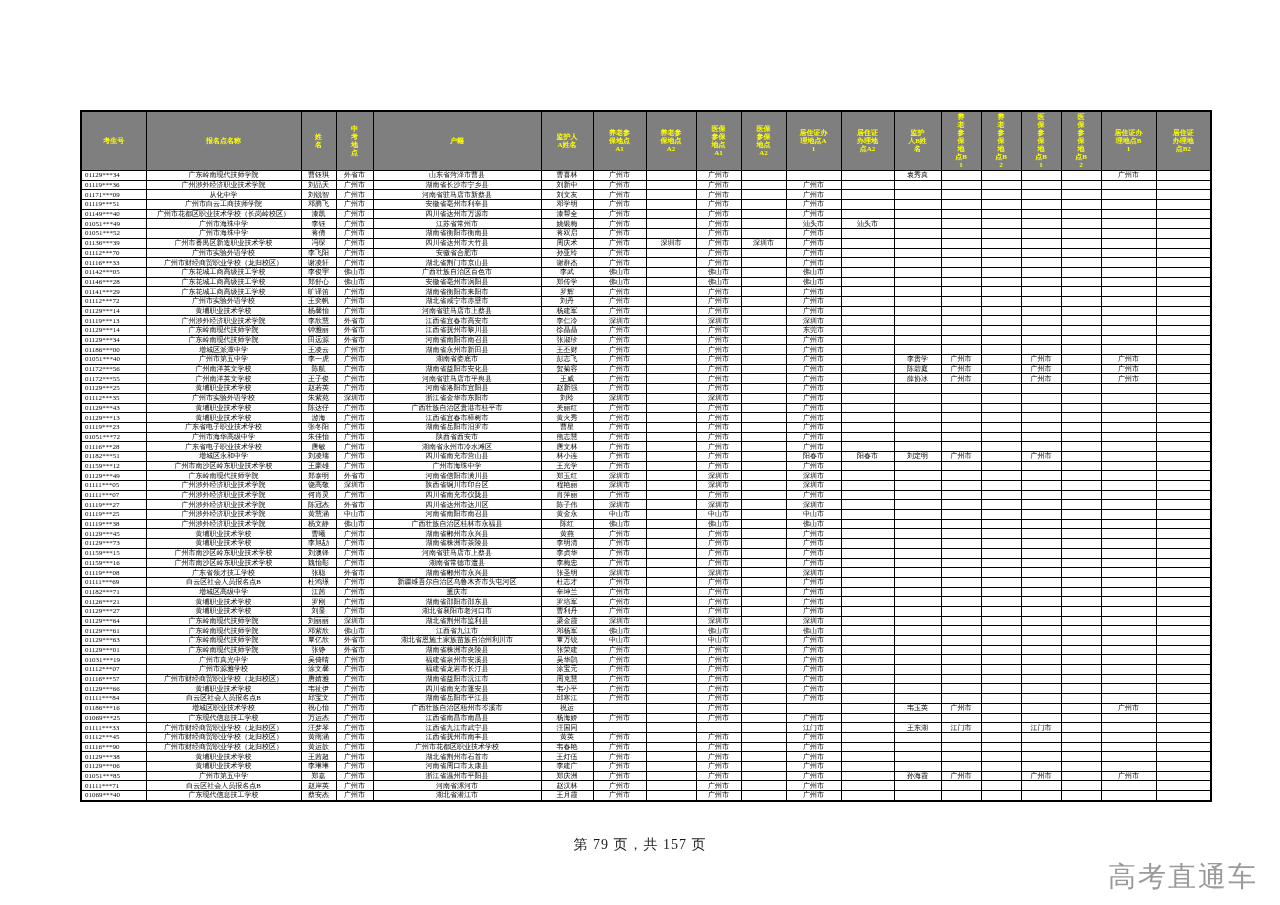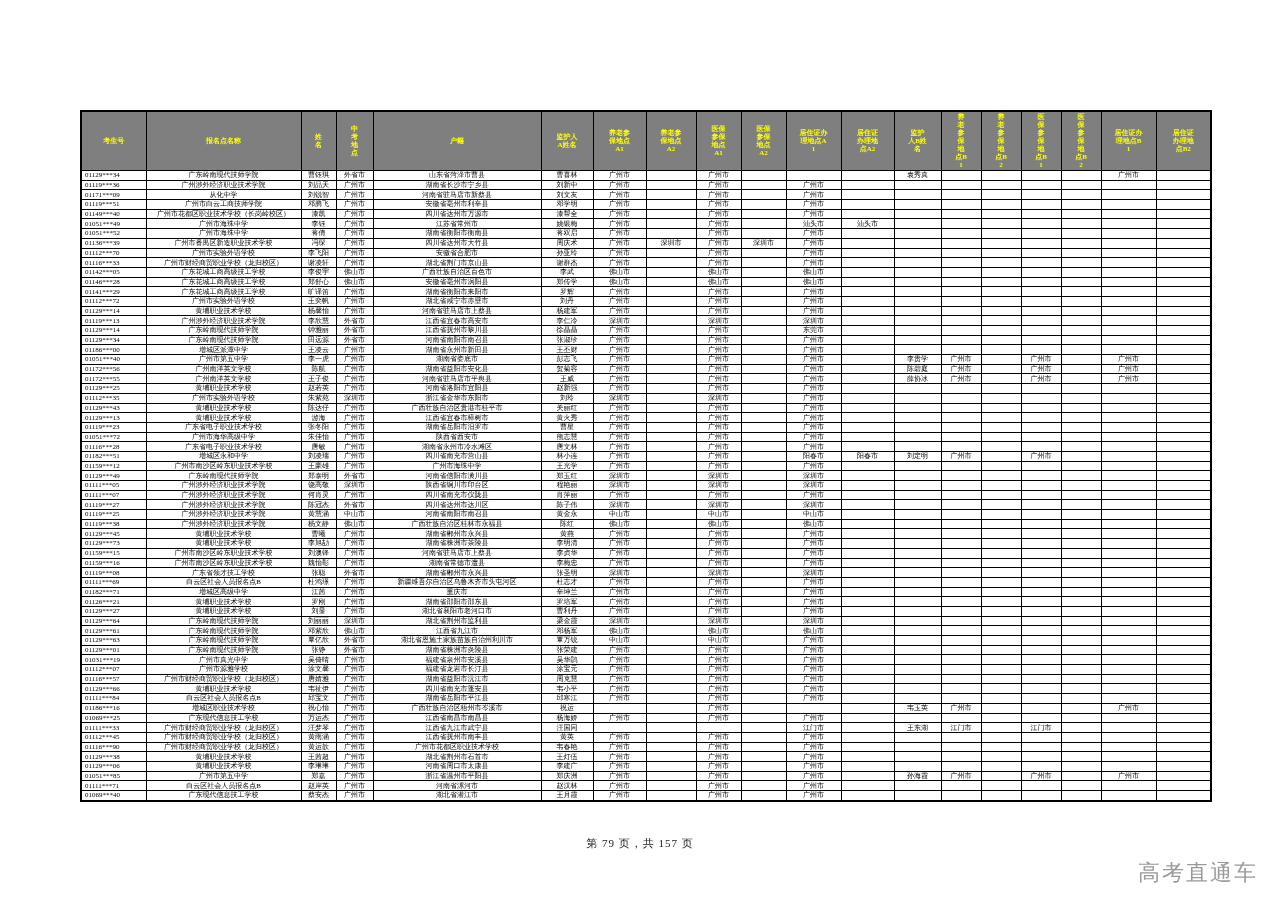--- a/index.html
+++ b/index.html
@@ -36,25 +36,25 @@
   }
   td.c1{text-align:left;padding-left:3px;}
   
   col.w1{width:65px}  col.w2{width:155px} col.w3{width:35px}  col.w4{width:37px}
   col.w5{width:168px} col.w6{width:52px}  col.w7{width:53px}  col.w8{width:50px}
   col.w9{width:45px}  col.w10{width:45px} col.w11{width:55px} col.w12{width:53px}
   col.w13{width:47px} col.w14{width:40px} col.w15{width:40px} col.w16{width:40px}
   col.w17{width:40px} col.w18{width:55px} col.w19{width:55px}
   .footer{
     position:absolute;left:0;width:100%;top:836px;
-    text-align:center;font-size:11px;color:#1a1a1a;letter-spacing:1px;
+    text-align:center;font-size:14px;color:#1a1a1a;letter-spacing:1px;
   }
   .watermark{
     position:absolute;right:22px;top:858px;
-    font-size:22px;color:#9a9a9a;letter-spacing:2px;
+    font-size:28px;color:#9a9a9a;letter-spacing:2px;
     font-family:"Liberation Sans","DejaVu Sans",sans-serif;
   }
 </style>
 </head>
 <body>
 
 <div class="page">
 
   <div class="table-wrap">
     <table>

